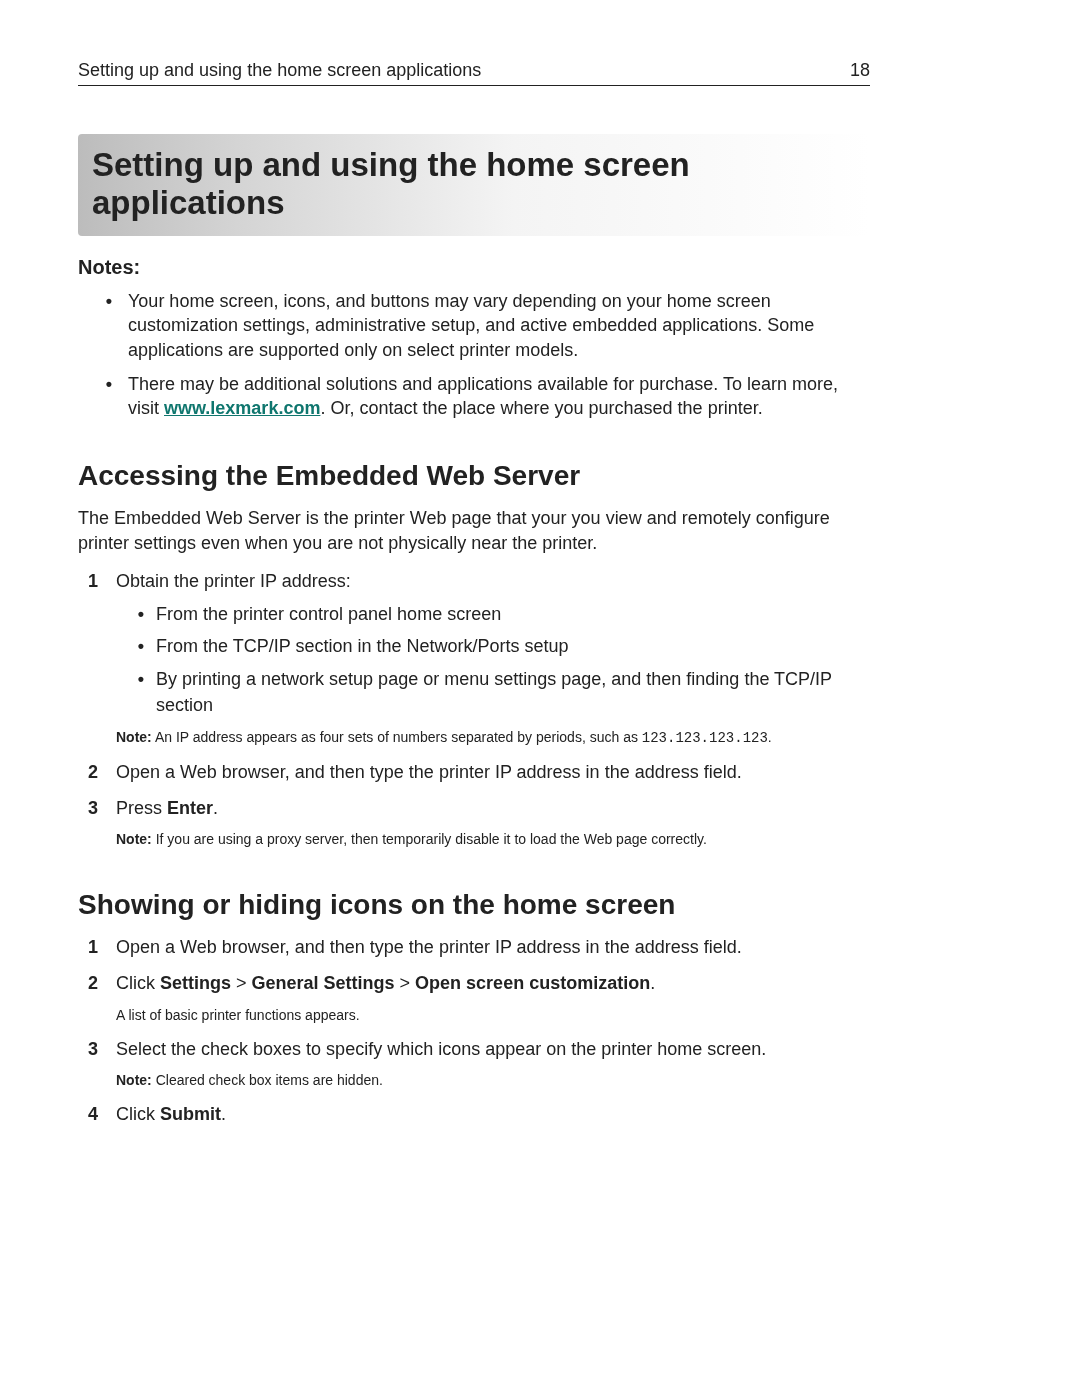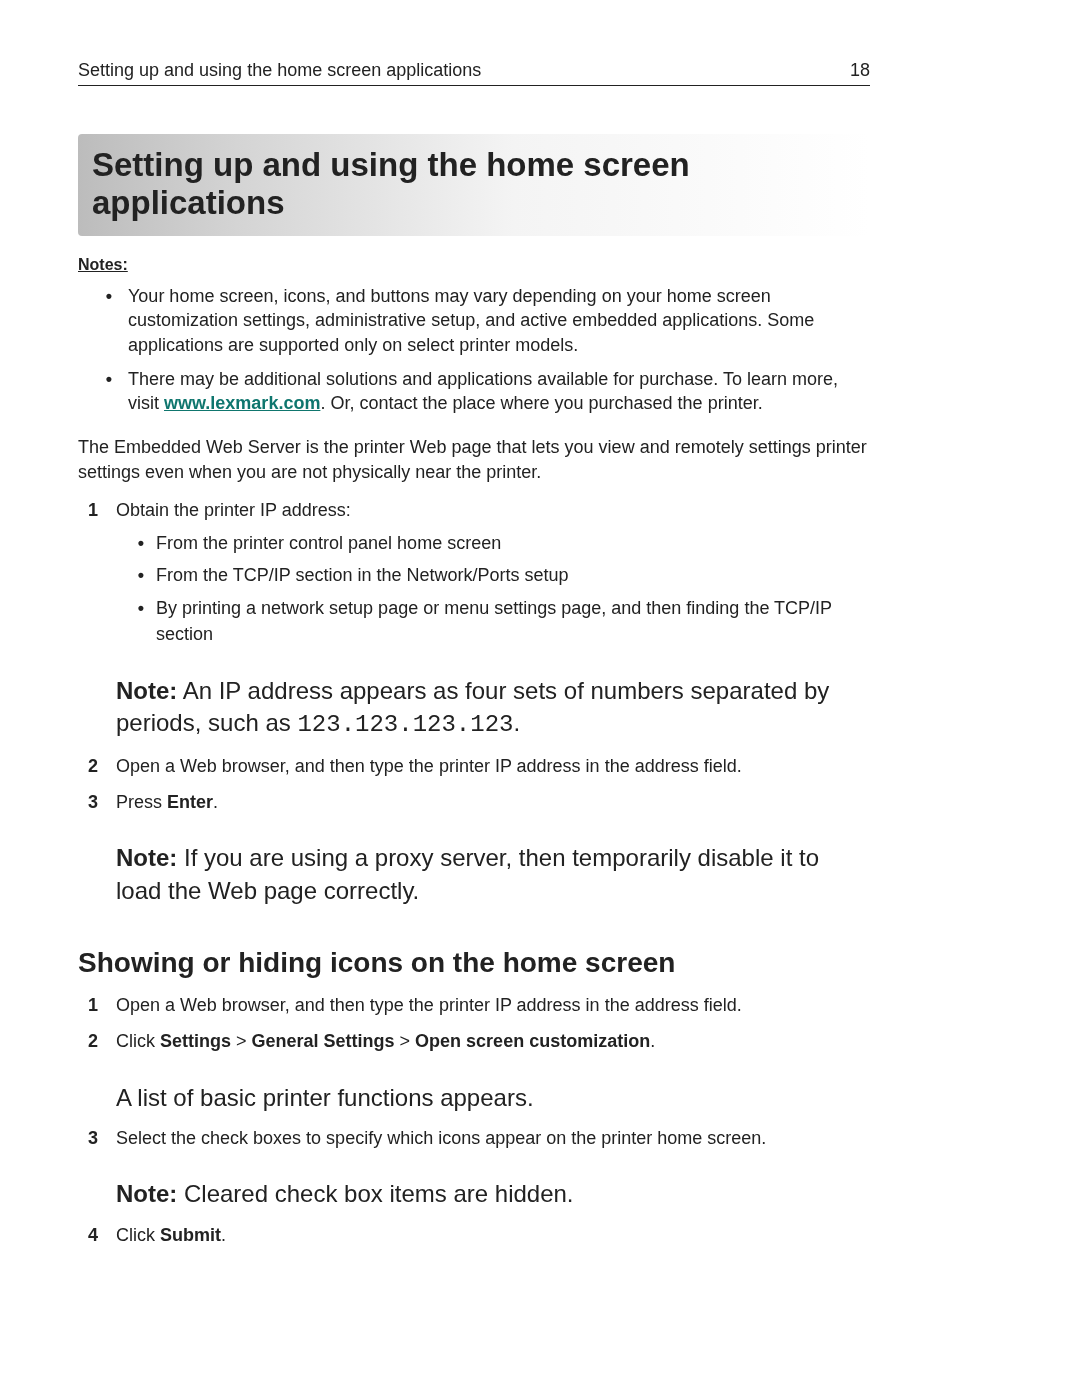--- a/index.html
+++ b/index.html
@@ -28,23 +28,22 @@
   .chapter-title {
     font-size: 33px;
     font-weight: 700;
     padding: 12px 14px 14px 14px;
     margin: 0 0 20px 0;
     background: linear-gradient(90deg, #bcbcbc 0%, #d4d4d4 20%, #f4f4f4 55%, #ffffff 100%);
     border-radius: 4px;
   }
   .notes-label {
     font-weight: 700;
-    font-size: 16px;
+    font-size: 20px;
     margin: 8px 0 10px 0;
-    text-decoration: underline;
   }
   ul.bullets {
     margin: 0 0 20px 0;
     padding-left: 44px;
   }
   ul.bullets > li {
     font-size: 18px;
     line-height: 1.35;
     margin-bottom: 10px;
     padding-left: 6px;
@@ -93,22 +92,22 @@
     padding-left: 38px;
   }
   ul.sub-bullets > li {
     font-size: 18px;
     line-height: 1.45;
     margin-bottom: 6px;
     padding-left: 2px;
   }
   ul.sub-bullets > li::marker { content: "•  "; font-weight: 700; }
   .sub-note {
-    margin-top: 28px;
-    font-size: 24px;
+    margin-top: 10px;
+    font-size: 14px;
     line-height: 1.35;
   }
   .bold { font-weight: 700; }
   .mono { font-family: "Courier New", Courier, monospace; }
 </style>
 </head>
 <body>
 
 <div class="page">
 
@@ -120,21 +119,22 @@
   <h1 class="chapter-title">Setting up and using the home screen applications</h1>
 
   <div class="notes-label">Notes:</div>
   <ul class="bullets">
     <li>Your home screen, icons, and buttons may vary depending on your home screen customization settings, administrative setup, and active embedded applications. Some applications are supported only on select printer models.</li>
     <li>
       <span>There may be additional solutions and applications available for purchase. To learn more, visit </span><a href="#" class="doc-link">www.lexmark.com</a><span>. Or, contact the place where you purchased the printer.</span>
     </li>
   </ul>
 
-  <p class="body">The Embedded Web Server is the printer Web page that lets you view and remotely settings printer settings even when you are not physically near the printer.</p>
+  <h2 class="section">Accessing the Embedded Web Server</h2>
+  <p class="body">The Embedded Web Server is the printer Web page that your you view and remotely configure printer settings even when you are not physically near the printer.</p>
 
   <ol class="steps">
     <li>
       <span>Obtain the printer IP address:</span>
       <ul class="sub-bullets">
         <li>From the printer control panel home screen</li>
         <li>From the TCP/IP section in the Network/Ports setup</li>
         <li>By printing a network setup page or menu settings page, and then finding the TCP/IP section</li>
       </ul>
       <div class="sub-note">

